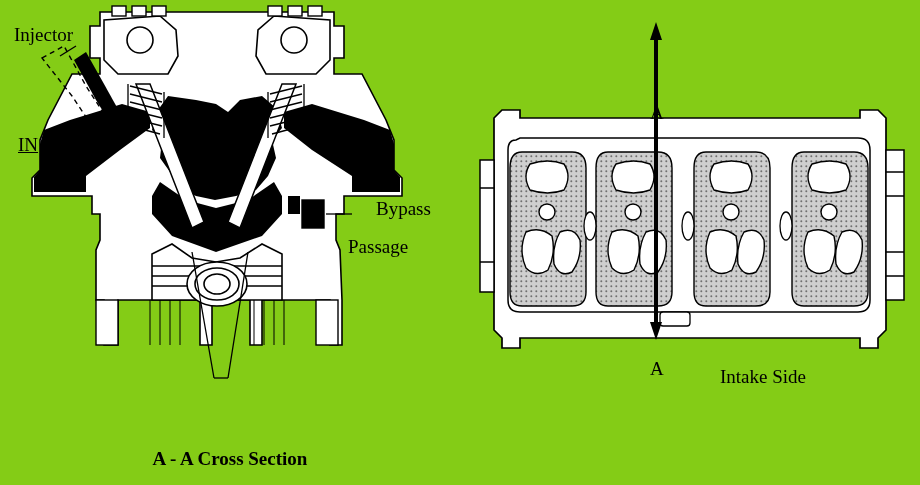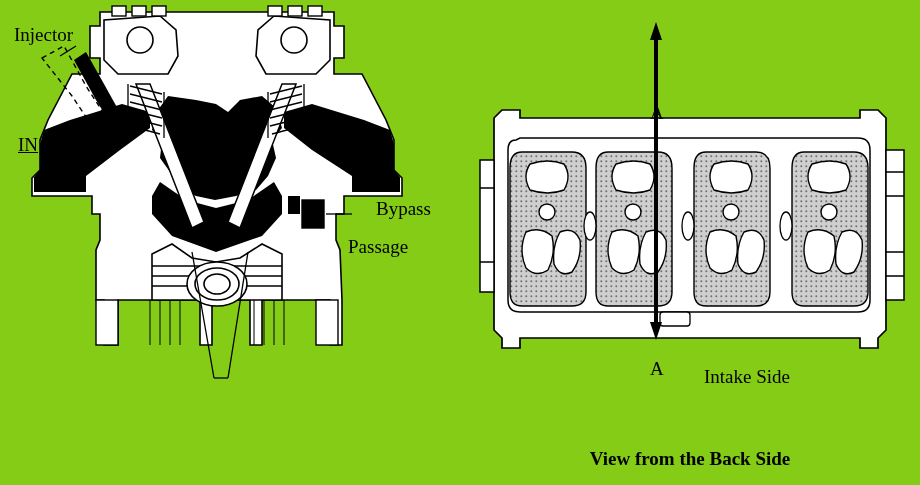--- a/index.html
+++ b/index.html
@@ -161,20 +161,21 @@
         <path d="M214,378 L228,378"></path>
       </g>
     </svg>
 
     <div class="label" style="left:14px; top:24px;">Injector</div>
     <div class="label" style="left:18px; top:134px;text-decoration:underline;">IN</div>
     <div class="label" style="left:355px; top:154px;">EX</div>
     <div class="label" style="left:348px; top:198px;margin-left:28px;">Bypass</div>
     <div class="label" style="left:348px; top:236px;">Passage</div>
 
+    <div class="caption" style="left:0; top:448px; width:460px;">A - A Cross Section</div>
   </div>
 
   <div class="panel" id="panel-right">
 
     <svg class="art" width="460" height="430" viewBox="0 0 460 430">
       <defs>
         <pattern id="dots2" width="5" height="5" patternUnits="userSpaceOnUse">
           <rect width="5" height="5" fill="#cfcfcf"></rect>
           <circle cx="1.3" cy="1.3" r="1.0" fill="#707070"></circle>
         </pattern>
@@ -244,18 +245,17 @@
       <g>
         <line x1="196" y1="30" x2="196" y2="300" stroke="#000" stroke-width="4"></line>
         <polygon points="196,22 190,40 202,40" fill="#000000"></polygon>
         <polygon points="196,340 190,322 202,322" fill="#000000"></polygon>
         <line x1="196" y1="300" x2="196" y2="330" stroke="#000" stroke-width="4"></line>
       </g>
     </svg>
 
     <div class="label" style="left:190px; top:102px;">A</div>
     <div class="label" style="left:190px; top:358px;">A</div>
-    <div class="label" style="left:244px; top:366px;text-align:right;">Intake Side</div>
-
-    <div class="caption" style="left:0; top:448px; width:460px;">View from the Back Side</div>
+    <div class="label" style="left:260px; top:366px;text-align:right;">Intake Side</div>
+
   </div>
 
 </div>
 
 </body></html>

